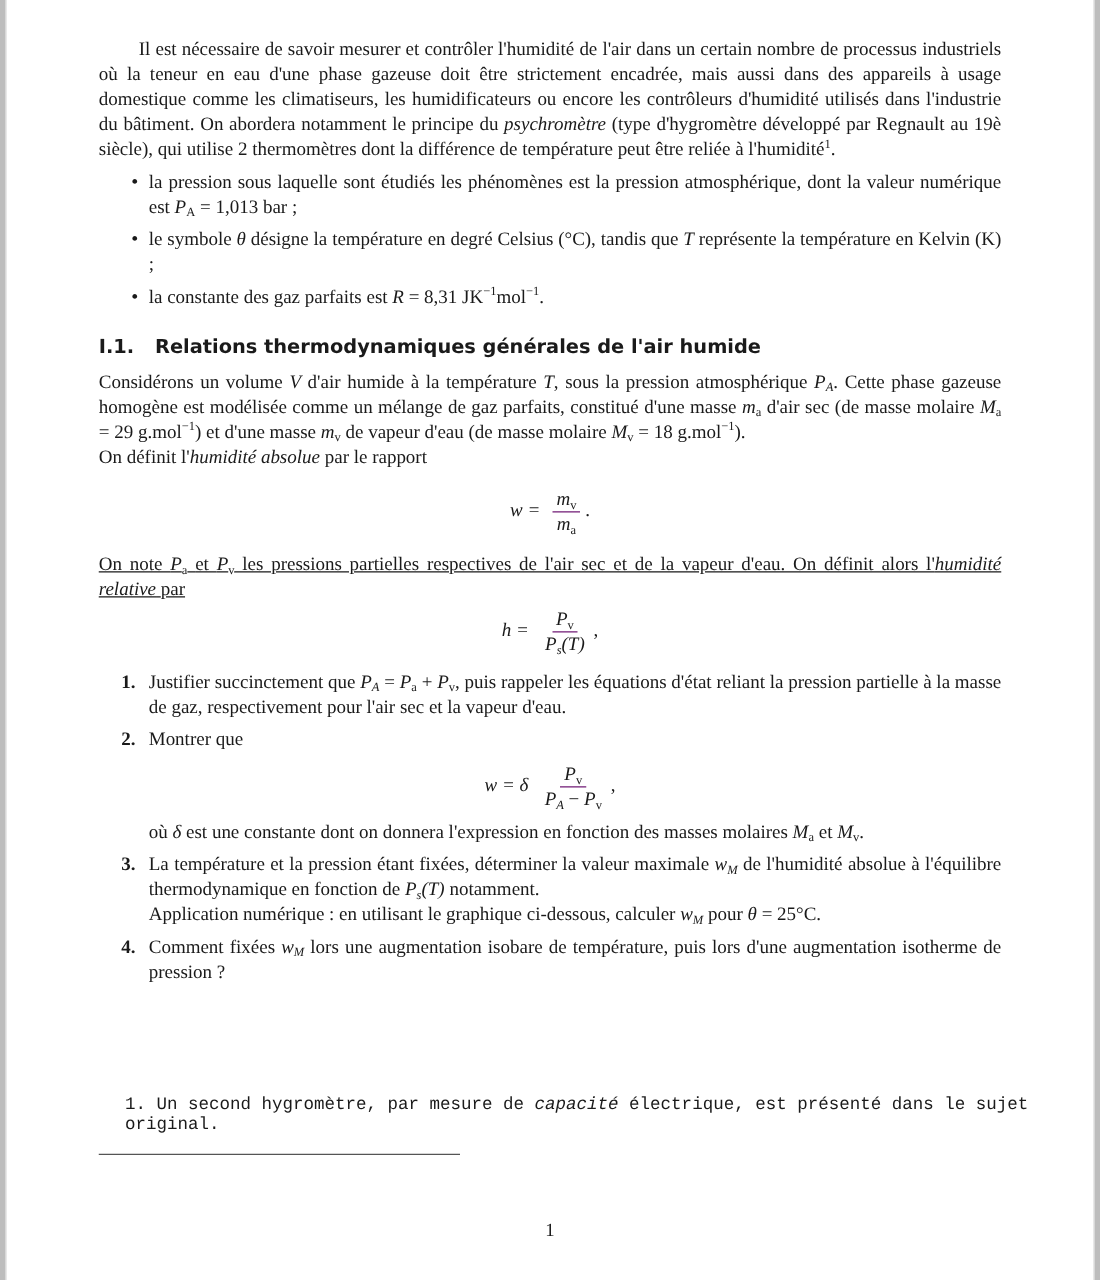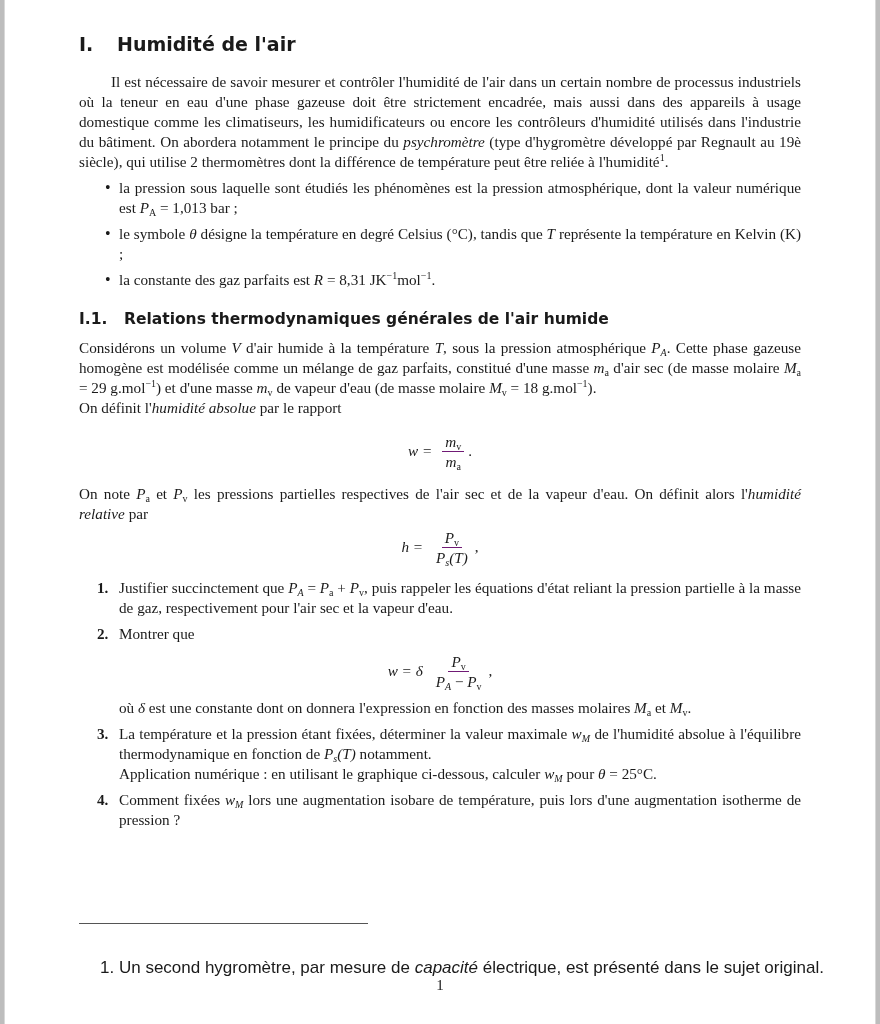--- a/index.html
+++ b/index.html
@@ -37,32 +37,31 @@
   ul.bullets li::before { content: "\2022"; position: absolute; left: -14px; top: 0; font-size: 16px; }
   .eq { display: flex; justify-content: center; align-items: center; margin: 6px 0; height: 46px; }
   .eq .lhs { font-style: italic; margin-right: 6px; }
   .frac { display: inline-flex; flex-direction: column; align-items: center; vertical-align: middle; margin: 0 4px; }
   .frac .num, .frac .den { padding: 0 3px; line-height: 19px; font-style: italic; }
   .frac .num { border-bottom: 1px solid #701a75; }
   ol.questions { list-style: none; margin: 8px 0 0 0; padding: 0 0 0 40px; }
   ol.questions li { position: relative; margin-bottom: 6px; text-align: justify; }
   ol.questions li .qnum { position: absolute; left: -22px; font-weight: bold; }
   .footnote-rule { position: absolute; left: 79px; top: 923px; width: 289px; border-top: 1px solid #555; }
-  .footnote { position: absolute; left: 100px; top: 960px; font-size: 17px; line-height: 16px; font-family: Liberation Sans, sans-serif; }
+  .footnote { position: absolute; left: 100px; top: 876px; font-size: 14px; line-height: 16px; font-family: Liberation Mono, monospace; }
   .page-number { position: absolute; left: 0; width: 880px; top: 977px; text-align: center; font-size: 15px; font-family: "Liberation Serif", serif; }
 </style>
 </head>
 <body>
 
 <div class="edge-left"></div>
 <div class="edge-right"></div>
 
 <div class="page">
 
-  <h1 class="sec-title"><span class="num">I.</span><span>Humidité de l'air</span></h1>
 
   <p class="indent"><span>Il est nécessaire de savoir mesurer et contrôler l'humidité de l'air dans un certain nombre de processus industriels où la teneur en eau d'une phase gazeuse doit être strictement encadrée, mais aussi dans des appareils à usage domestique comme les climatiseurs, les humidificateurs ou encore les contrôleurs d'humidité utilisés dans l'industrie du bâtiment. On abordera notamment le principe du </span><i>psychromètre</i><span> (type d'hygromètre développé par Regnault au 19è siècle), qui utilise 2 thermomètres dont la différence de température peut être reliée à l'humidité</span><sup>1</sup><span>.</span></p>
 
 
   <ul class="bullets">
     <li><span>la pression sous laquelle sont étudiés les phénomènes est la pression atmosphérique, dont la valeur numérique est </span><span class="m">P</span><sub>A</sub><span> = 1,013 bar ;</span></li>
     <li><span>le symbole </span><span class="m">θ</span><span> désigne la température en degré Celsius (°C), tandis que </span><span class="m">T</span><span> représente la température en Kelvin (K) ;</span></li>
     <li><span>la constante des gaz parfaits est </span><span class="m">R</span><span> = 8,31 JK</span><sup>−1</sup><span>mol</span><sup>−1</sup><span>.</span></li>
   </ul>
 
@@ -74,21 +73,21 @@
 
   <div class="eq" style="margin-top:10px;">
     <span class="lhs">w =</span>
     <span class="frac">
       <span class="num"><span>m</span><sub>v</sub></span>
       <span class="den"><span>m</span><sub>a</sub></span>
     </span>
     <span>.</span>
   </div>
 
-  <p style="margin-top:10px;"><span>On note </span><span class="m">P</span><sub>a</sub> <span> et </span><span class="m">P</span><sub>v</sub><span> les pressions partielles respectives de l'air sec et de la vapeur d'eau. On définit alors l'</span><i>humidité relative</i> <span> par</span></p>
+  <p style="margin-top:10px;text-decoration:underline;"><span>On note </span><span class="m">P</span><sub>a</sub> <span> et </span><span class="m">P</span><sub>v</sub><span> les pressions partielles respectives de l'air sec et de la vapeur d'eau. On définit alors l'</span><i>humidité relative</i> <span> par</span></p>
 
   <div class="eq" style="margin-top:0;">
     <span class="lhs">h =</span>
     <span class="frac">
       <span class="num"><span>P</span><sub>v</sub></span>
       <span class="den"><span>P</span><sub class="m">s</sub><span>(T)</span></span>
     </span>
     <span>,</span>
   </div>
 

